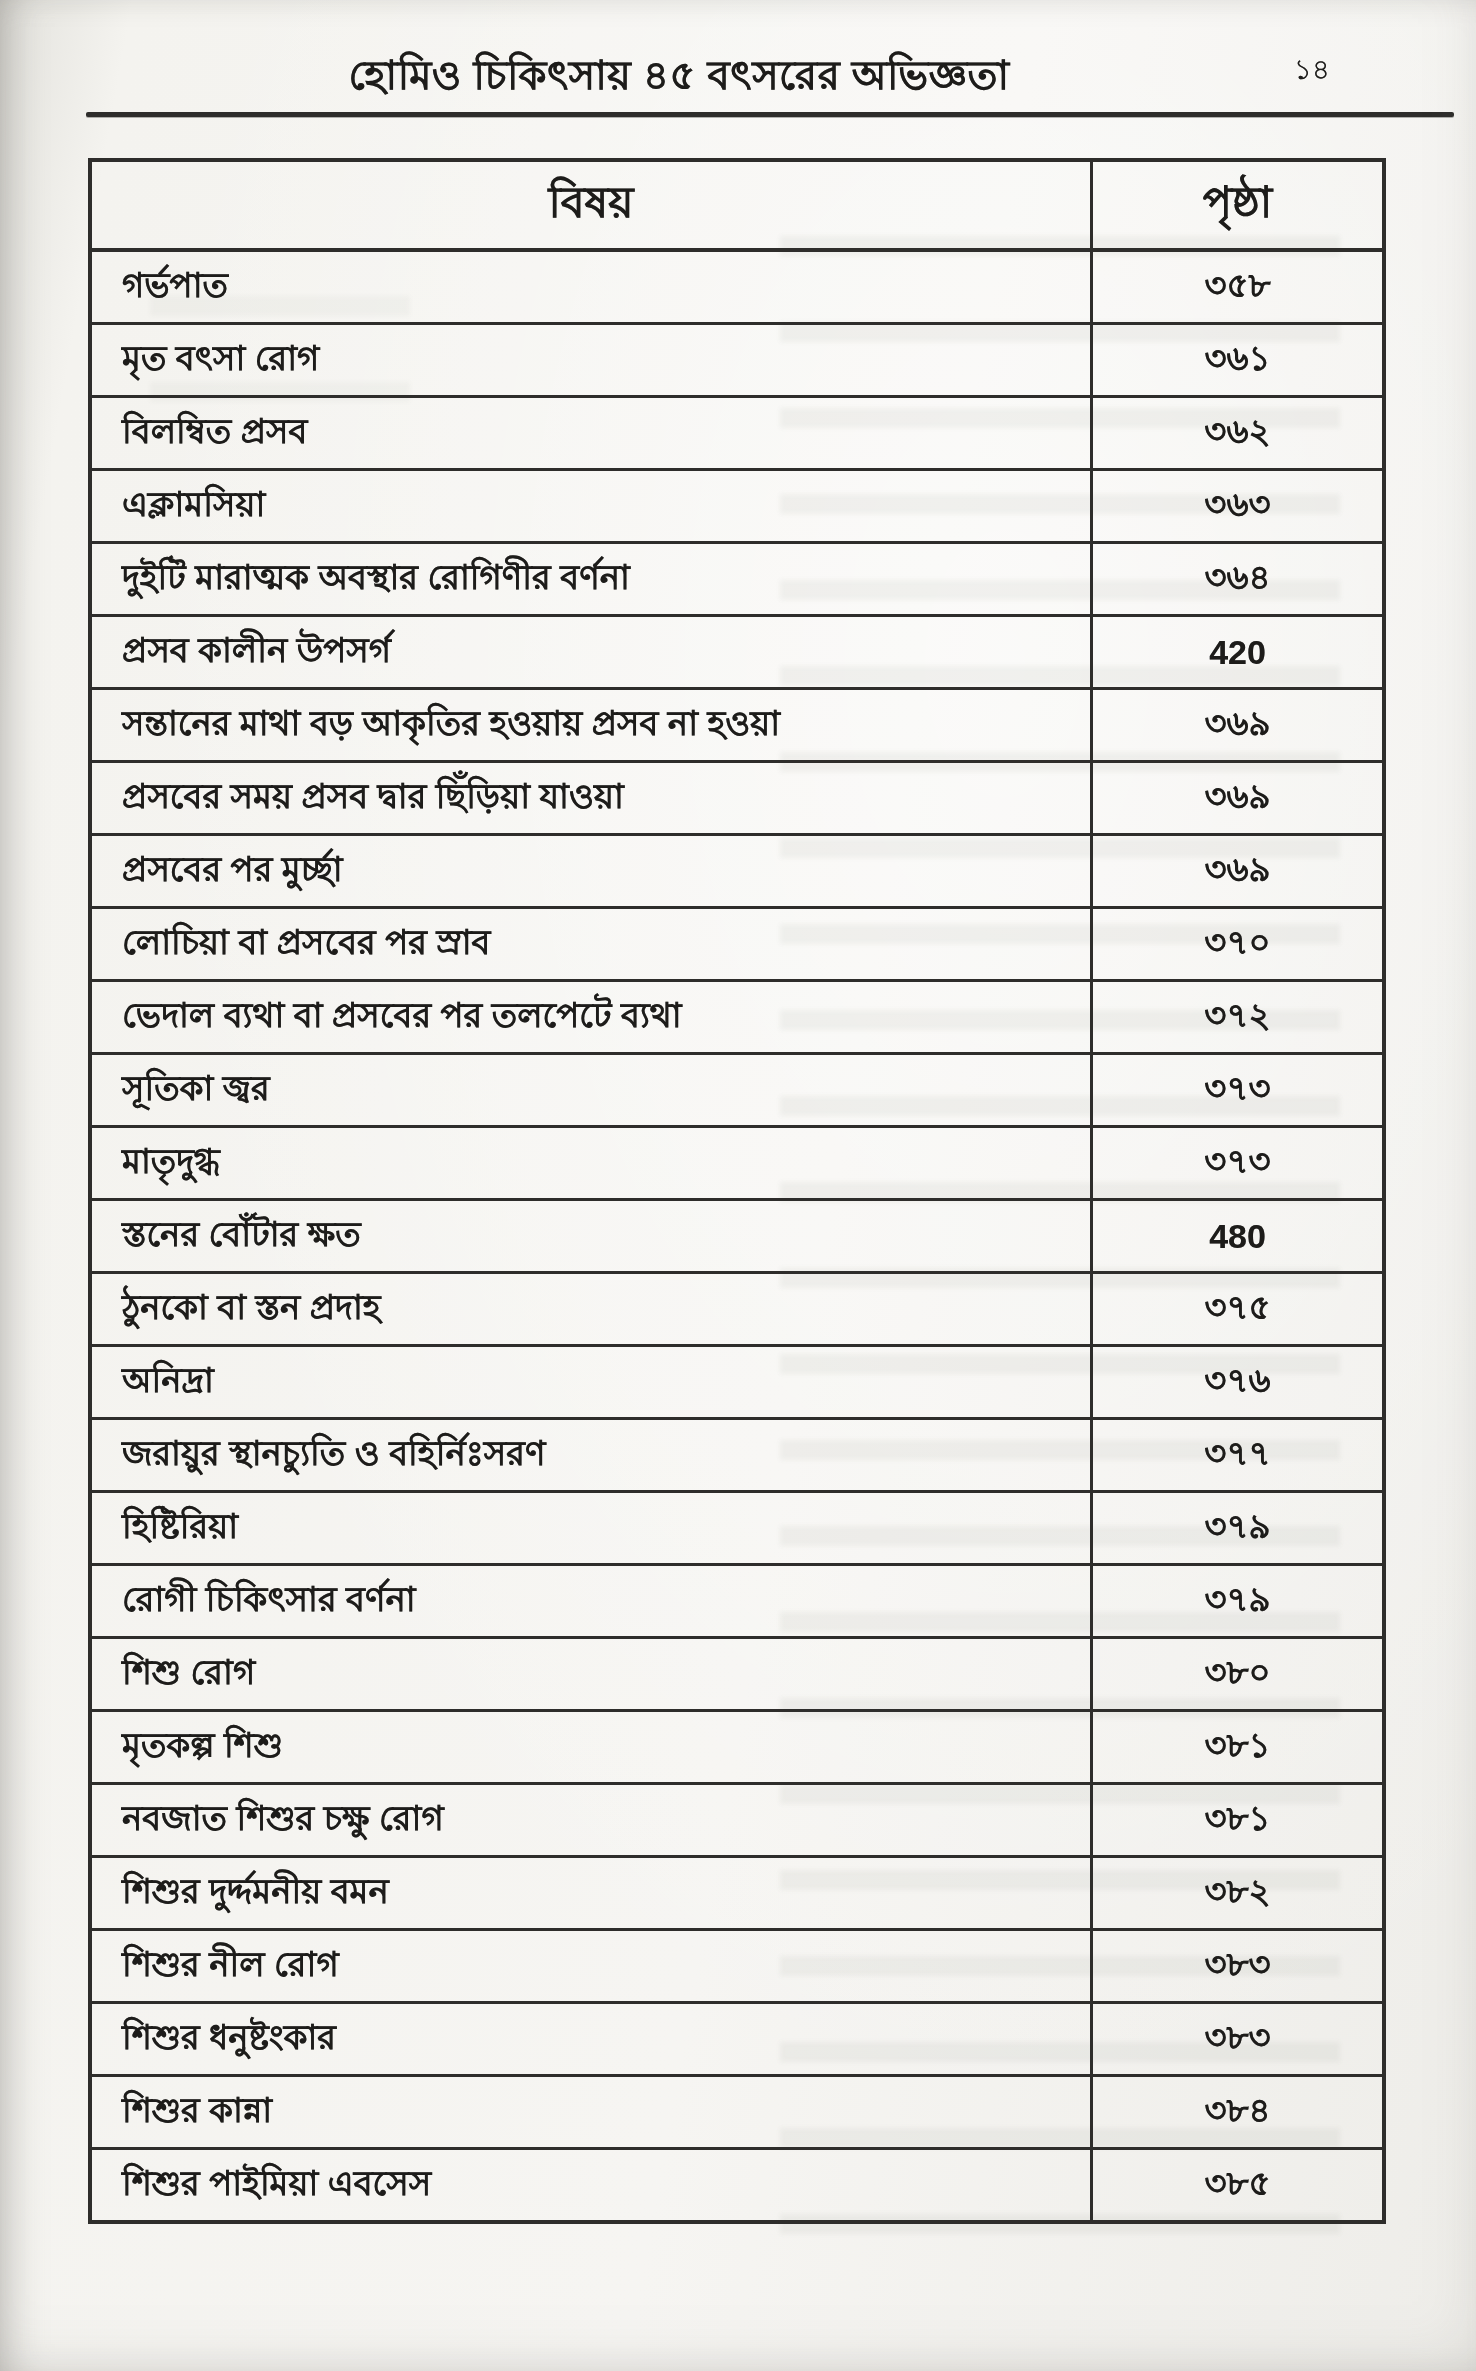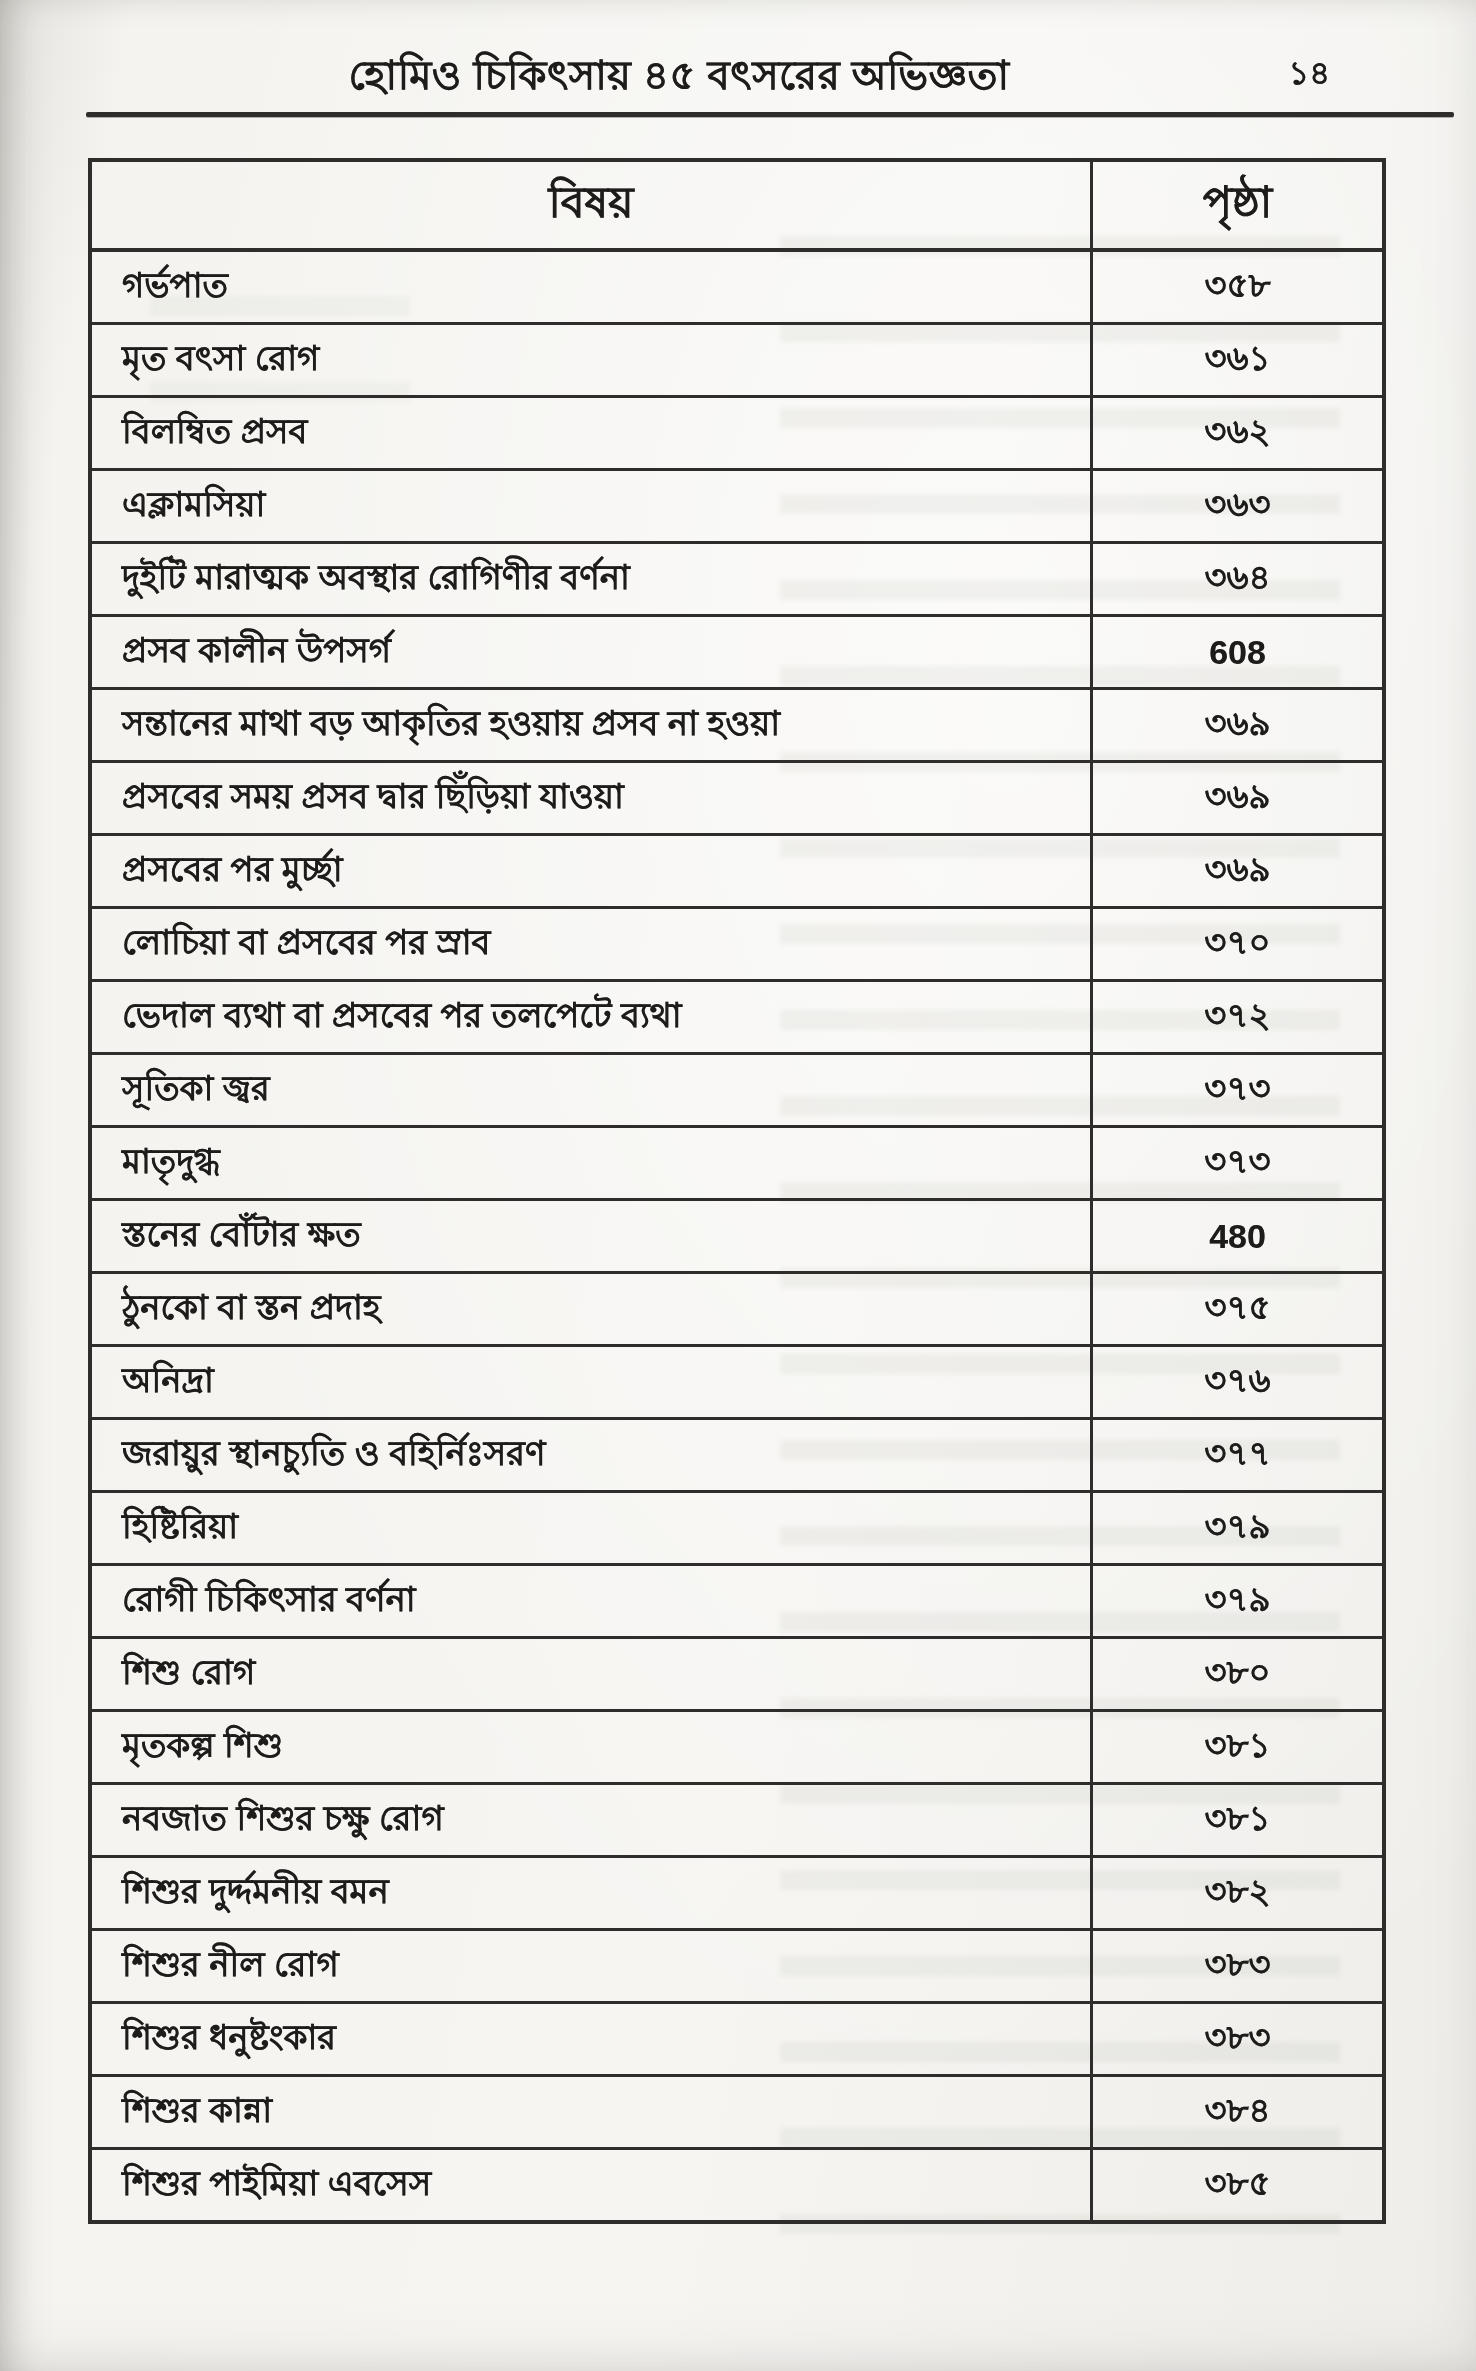--- a/index.html
+++ b/index.html
@@ -38,21 +38,21 @@
   .bleed.b1{left:780px;top:190px;width:560px;height:2060px;}
   .bleed.b2{left:150px;top:250px;width:260px;height:180px;opacity:.05;}
 
   .page-header{position:absolute;top:32px;left:0;width:100%;height:100px;z-index:3;}
   .header-title{
     position:absolute;left:46%;top:12px;transform:translateX(-50%);
     font-size:40px;font-weight:700;letter-spacing:.5px;white-space:nowrap;
     text-shadow:0 0 .6px rgba(0,0,0,.55);
   }
   .header-page-number{
-    position:absolute;right:146px;top:16px;font-size:32px;font-weight:700;
+    position:absolute;right:146px;top:16px;font-size:28px;font-weight:400;
     text-shadow:0 0 .6px rgba(0,0,0,.55);
   }
   .header-rule{
     position:absolute;left:86px;top:80px;width:1368px;height:5px;
     background:var(--rule);border-radius:2px;
     box-shadow:0 1px 0 rgba(46,45,43,.35);
   }
 
   table.toc-table{
     position:absolute;top:158px;left:88px;width:1298px;z-index:2;
@@ -112,21 +112,21 @@
       <tr>
         <td class="subject-cell">এক্লামসিয়া</td>
         <td class="page-cell">৩৬৩</td>
       </tr>
       <tr>
         <td class="subject-cell">দুইটি মারাত্মক অবস্থার রোগিণীর বর্ণনা</td>
         <td class="page-cell">৩৬৪</td>
       </tr>
       <tr>
         <td class="subject-cell">প্রসব কালীন উপসর্গ</td>
-        <td class="page-cell">608</td>
+        <td class="page-cell">420</td>
       </tr>
       <tr>
         <td class="subject-cell">সন্তানের মাথা বড় আকৃতির হওয়ায় প্রসব না হওয়া</td>
         <td class="page-cell">৩৬৯</td>
       </tr>
       <tr>
         <td class="subject-cell">প্রসবের সময় প্রসব দ্বার ছিঁড়িয়া যাওয়া</td>
         <td class="page-cell">৩৬৯</td>
       </tr>
       <tr>

